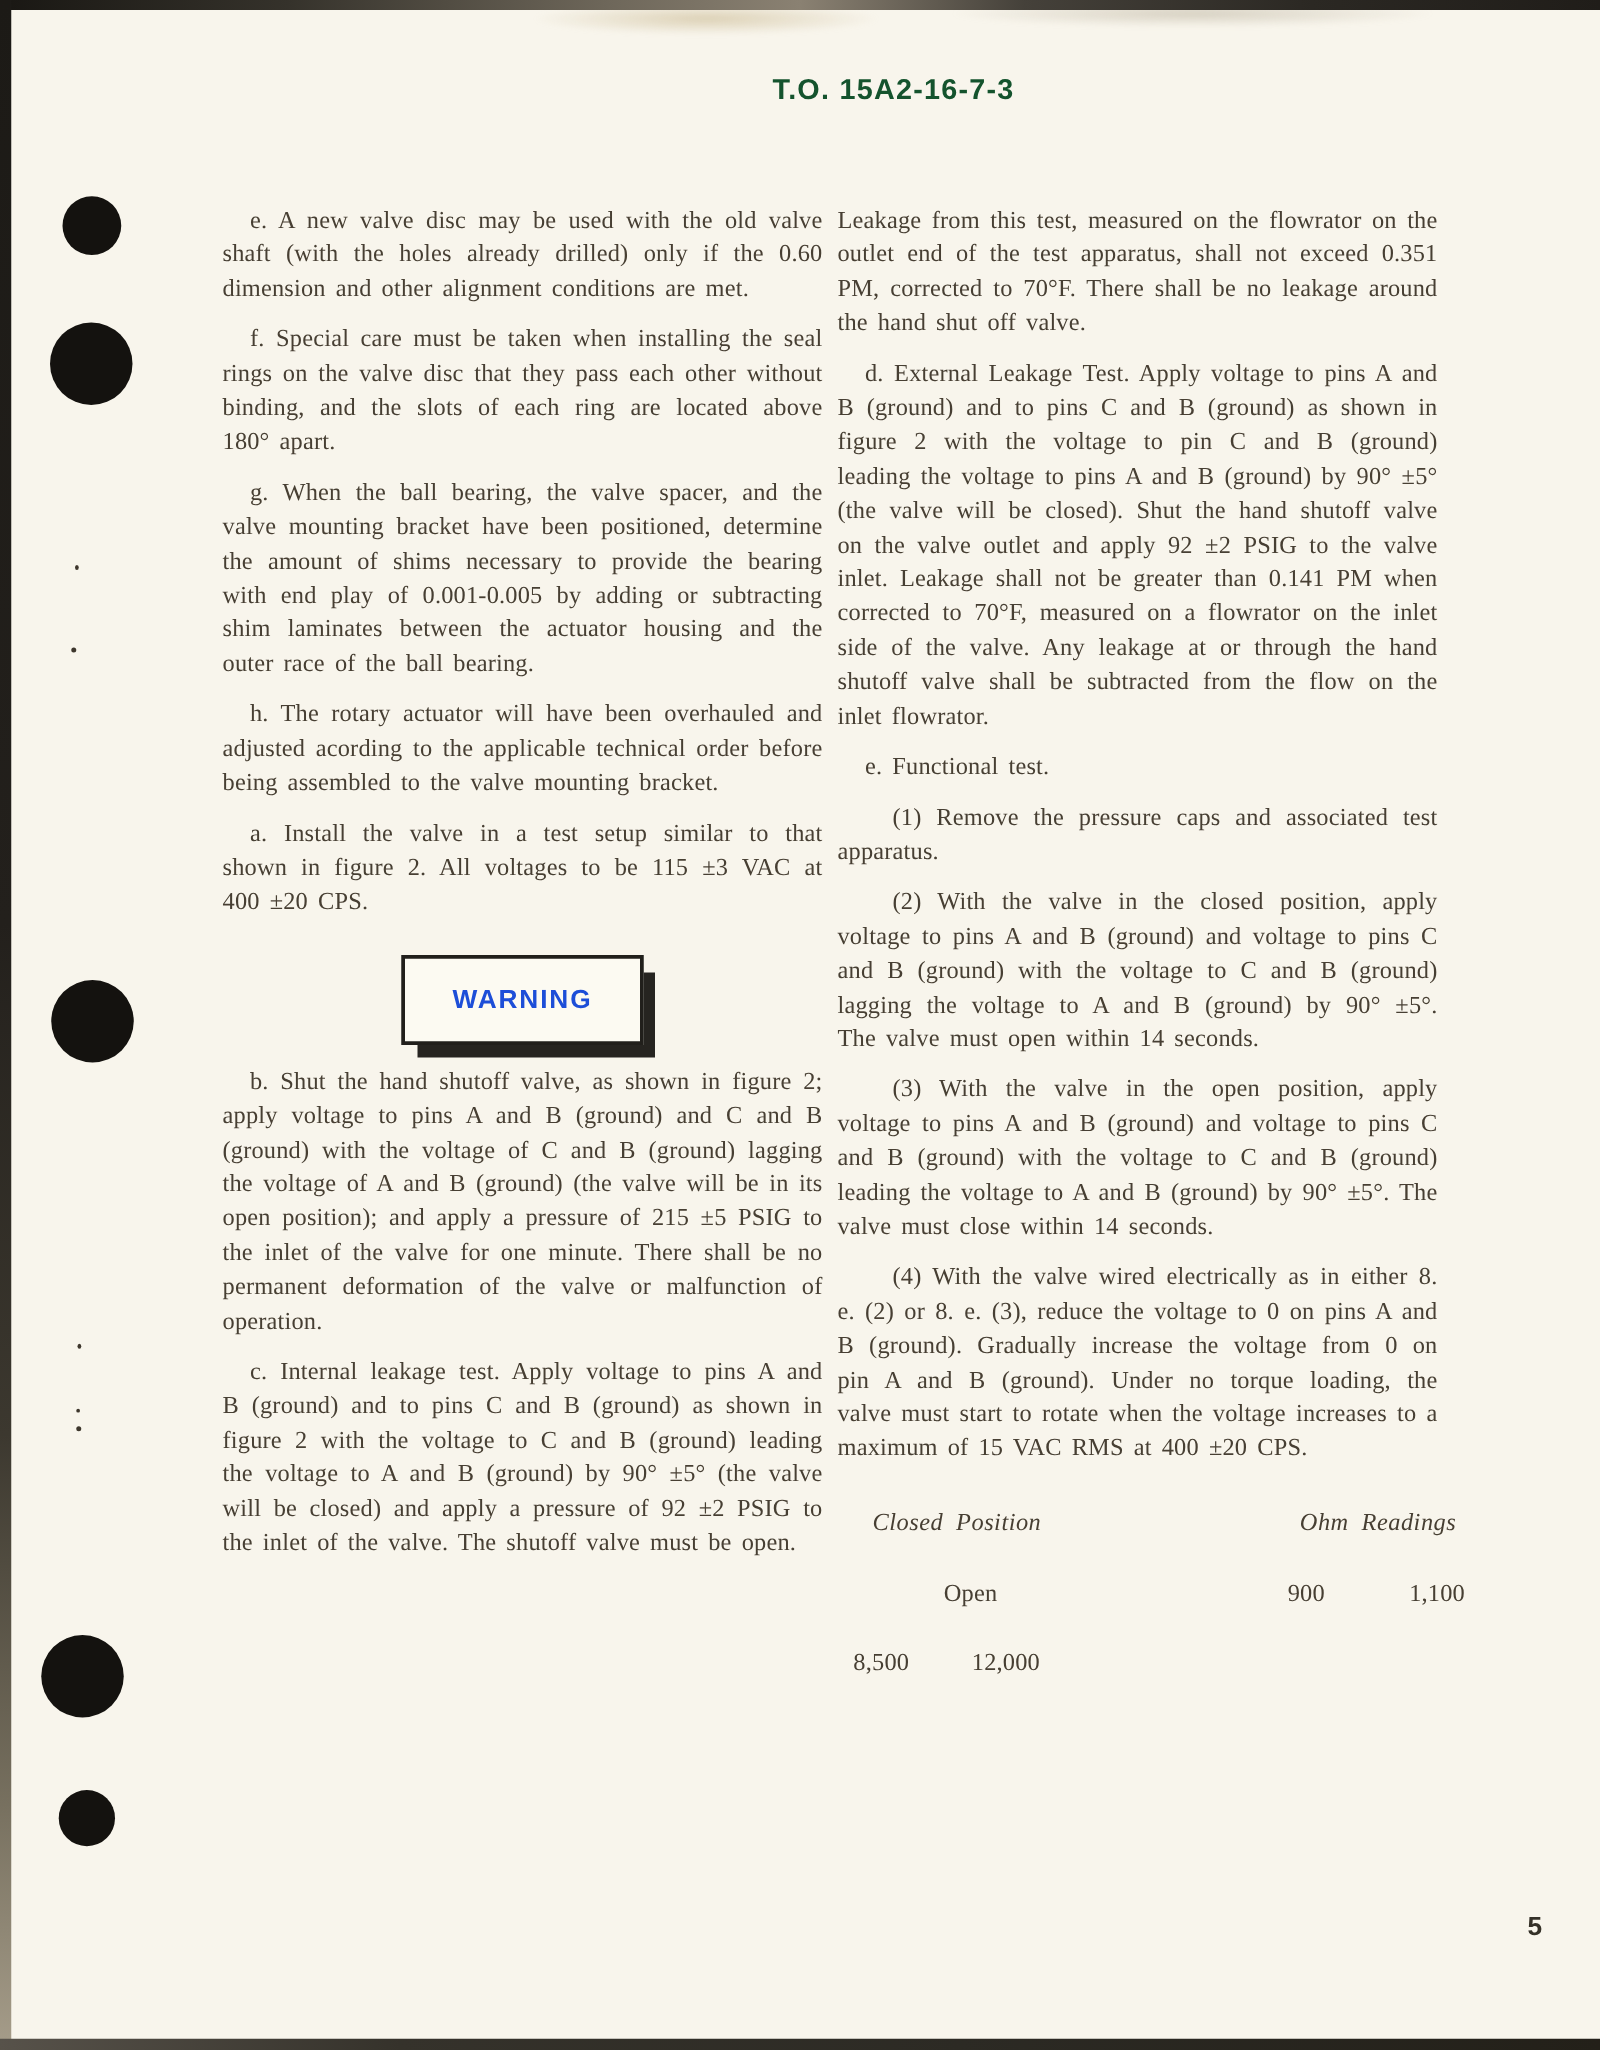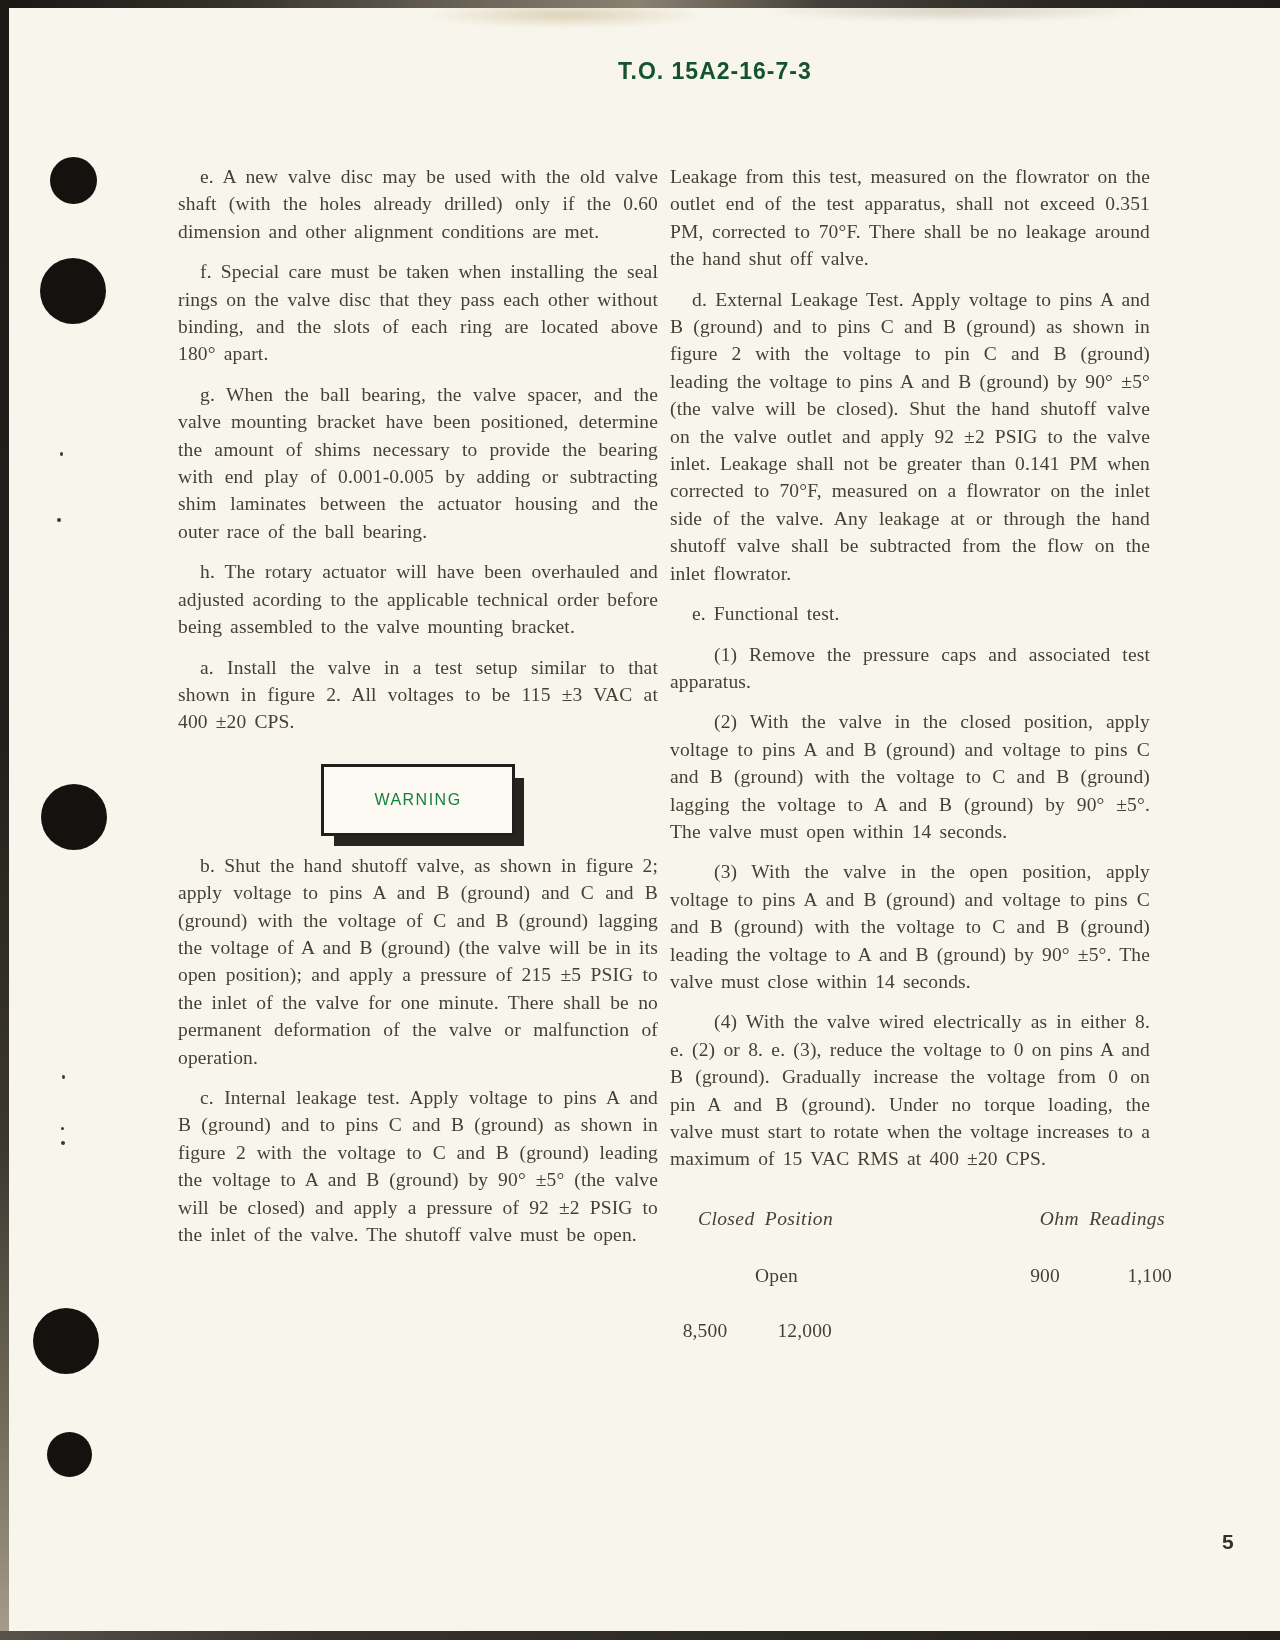--- a/index.html
+++ b/index.html
@@ -53,21 +53,21 @@
   .section-heading{margin:31px 0 31px 0;text-indent:0;word-spacing:8px;letter-spacing:0.6px;}
   
   .warning-box{
     width:188px;height:66px;margin:28px auto 16px auto;
     background:#fcfaf2;border:3px solid #211f1b;
     box-shadow:11px 12px 0 -2px #262420;
     display:flex;align-items:center;justify-content:center;
   }
   .warning-label{
     font-family:"Liberation Sans","DejaVu Sans",sans-serif;
-    font-weight:normal;font-size:16px;letter-spacing:1.5px;color:#15803d;
+    font-weight:bold;font-size:21px;letter-spacing:1.5px;color:#1d4ed8;
   }
   .warning-note{margin:14px 14px 28px 40px;text-indent:0;}
   
   .tbl{margin-top:32px;}
   .tbl-head{display:flex;align-items:baseline;font-style:italic;margin-bottom:30px;}
   .th.pos{flex:1;padding-left:28px;word-spacing:5px;letter-spacing:0.4px;}
   .th.ohm{width:160px;text-align:right;margin-right:-15px;word-spacing:5px;letter-spacing:0.4px;}
   .tbl-row{display:flex;margin-bottom:27px;}
   .td.pos{flex:1;padding-left:85px;}
   .td.v1{width:70px;text-align:center;}

